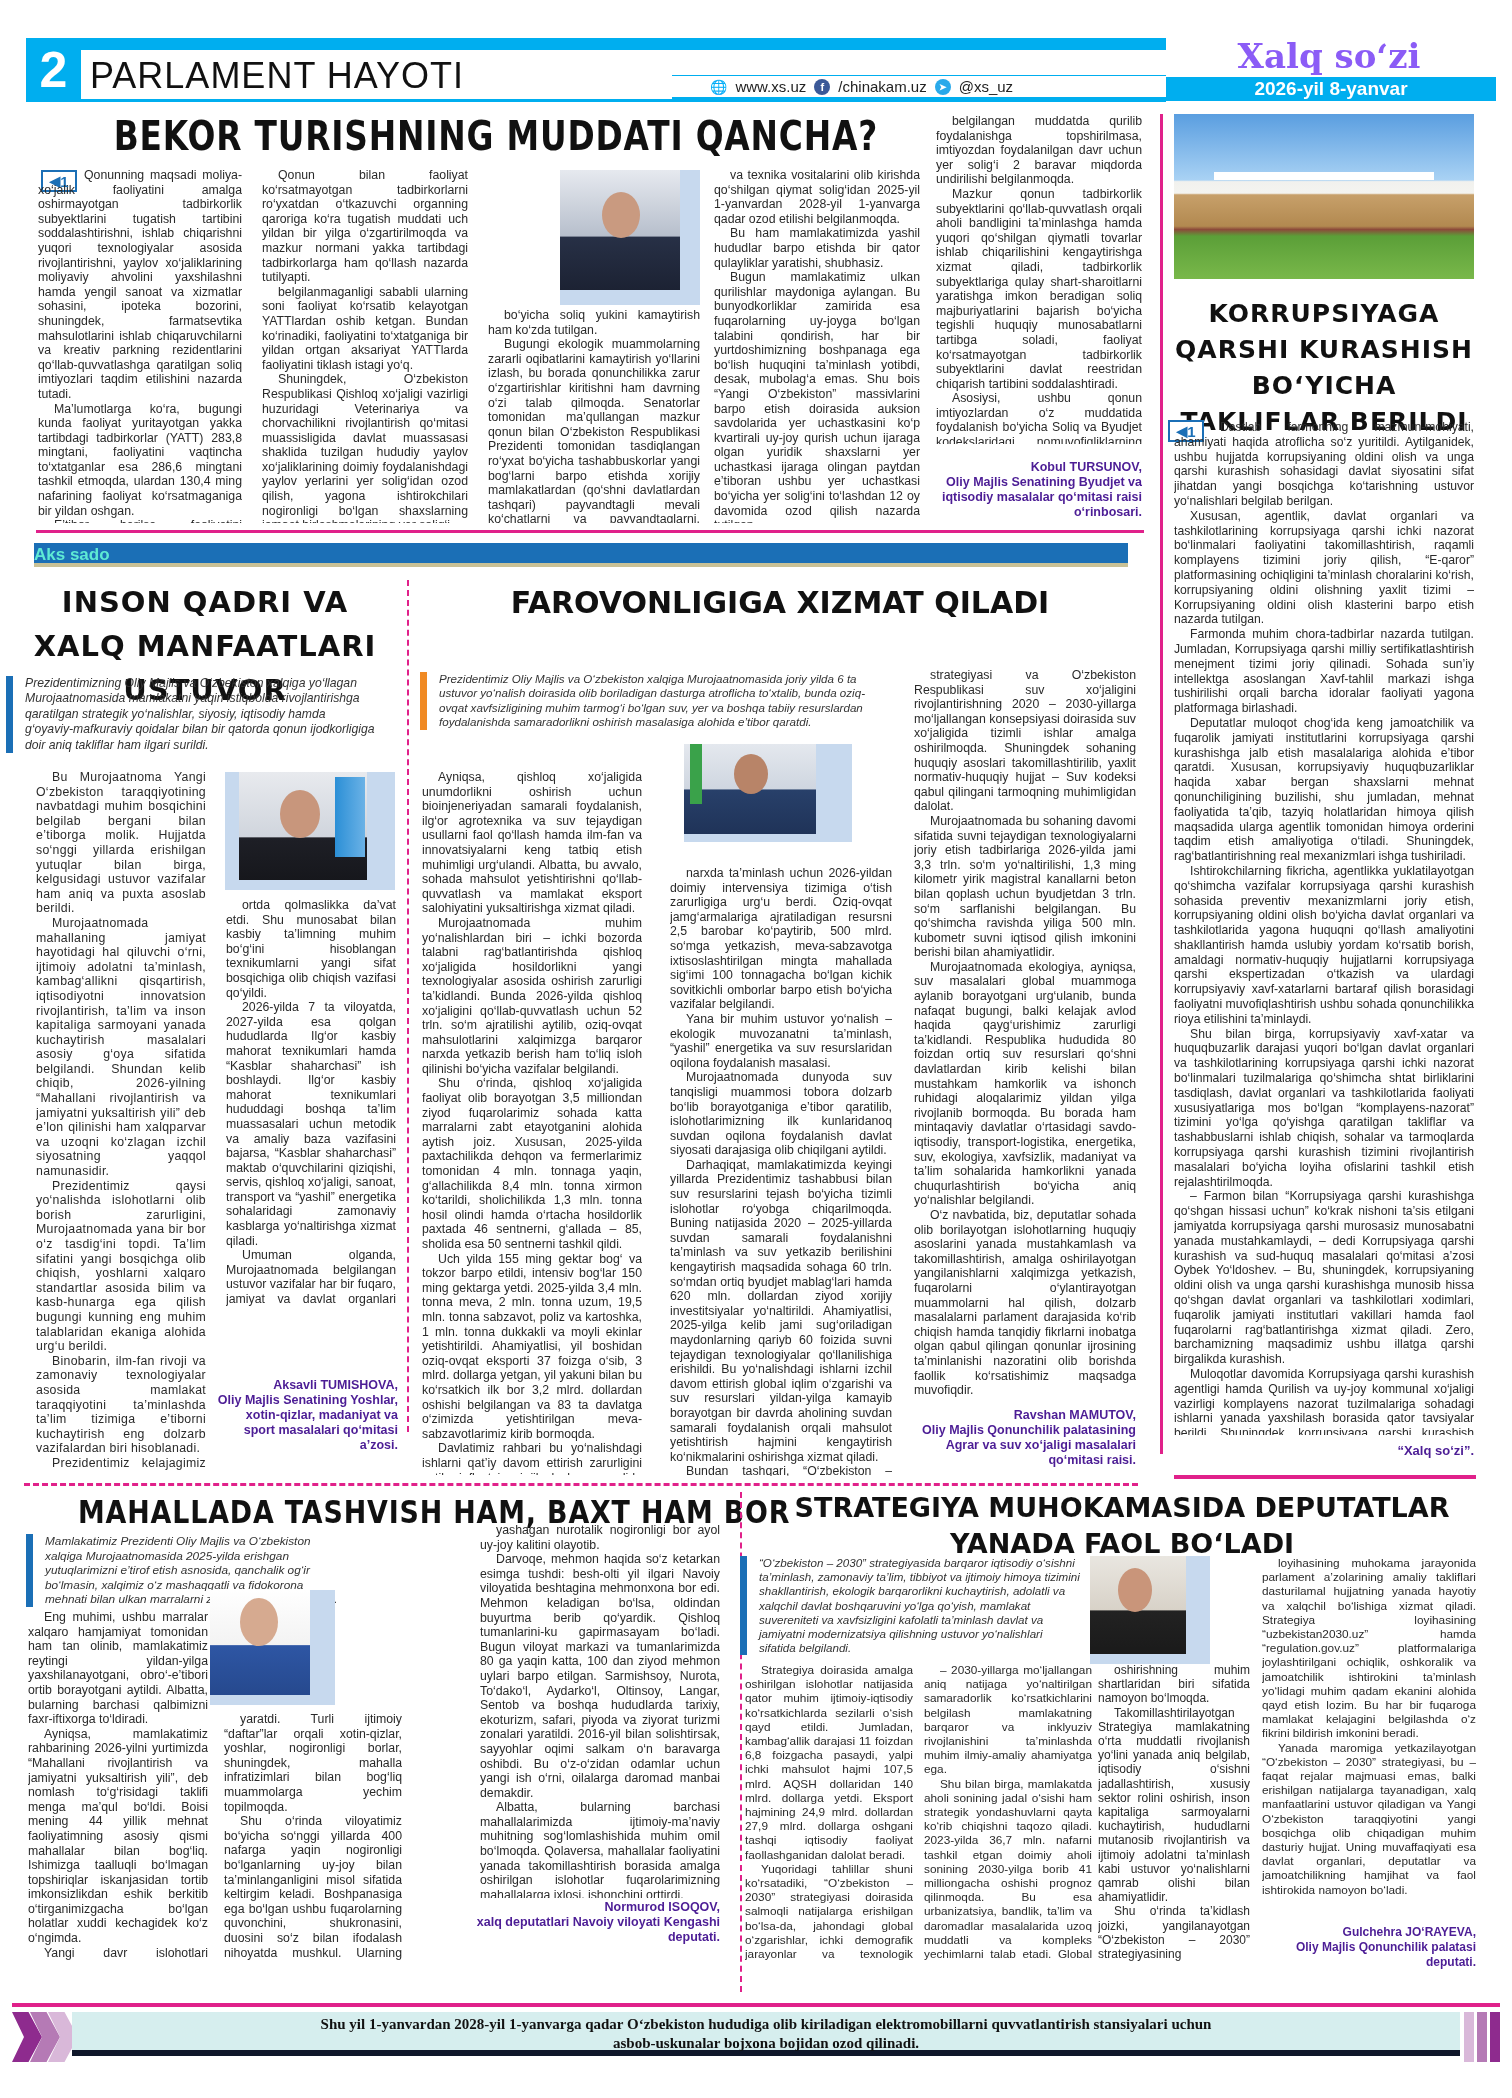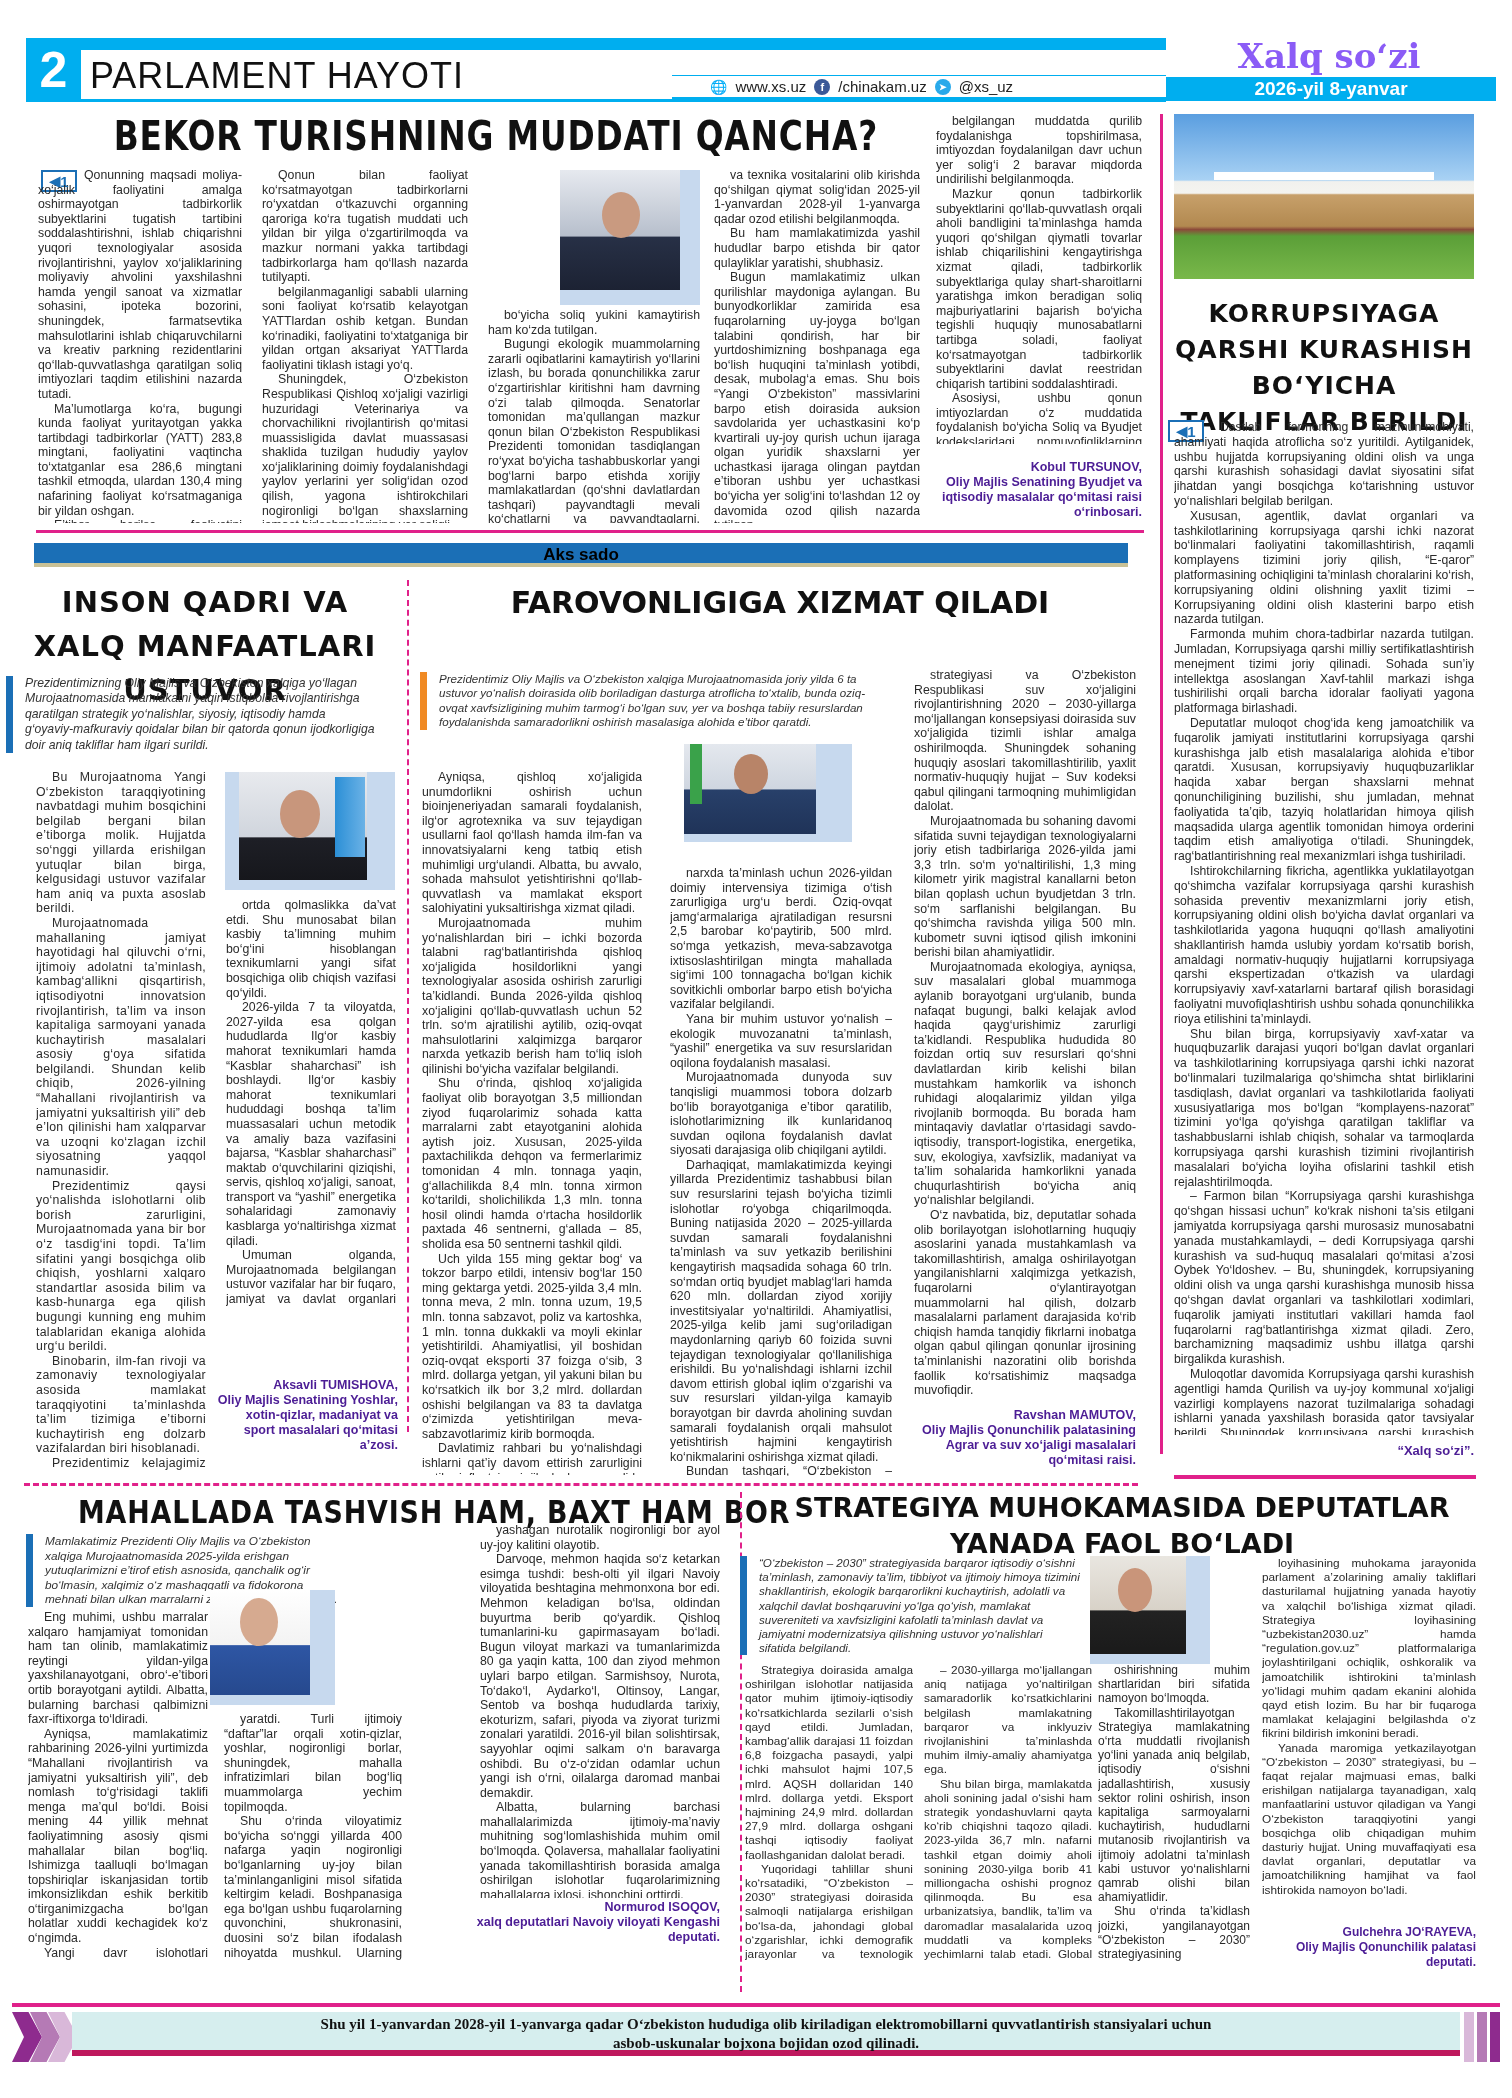--- a/index.html
+++ b/index.html
@@ -94,21 +94,21 @@
     <p>Farmonda muhim chora-tadbirlar nazarda tutilgan. Jumladan, Korrupsiyaga qarshi milliy sertifikatlashtirish menejment tizimi joriy qilinadi. Sohada sun’iy intellektga asoslangan Xavf-tahlil markazi ishga tushirilishi orqali barcha idoralar faoliyati yagona platformaga birlashadi.</p>
     <p>Deputatlar muloqot chog‘ida keng jamoatchilik va fuqarolik jamiyati institutlarini korrupsiyaga qarshi kurashishga jalb etish masalalariga alohida e’tibor qaratdi. Xususan, korrupsiyaviy huquqbuzarliklar haqida xabar bergan shaxslarni mehnat qonunchiligining buzilishi, shu jumladan, mehnat faoliyatida ta’qib, tazyiq holatlaridan himoya qilish maqsadida ularga agentlik tomonidan himoya orderini taqdim etish amaliyotiga o‘tiladi. Shuningdek, rag‘batlantirishning real mexanizmlari ishga tushiriladi.</p>
     <p>Ishtirokchilarning fikricha, agentlikka yuklatilayotgan qo‘shimcha vazifalar korrupsiyaga qarshi kurashish sohasida preventiv mexanizmlarni joriy etish, korrupsiyaning oldini olish bo‘yicha davlat organlari va tashkilotlarida yagona huquqni qo‘llash amaliyotini shakllantirish hamda uslubiy yordam ko‘rsatib borish, amaldagi normativ-huquqiy hujjatlarni korrupsiyaga qarshi ekspertizadan o‘tkazish va ulardagi korrupsiyaviy xavf-xatarlarni bartaraf qilish borasidagi faoliyatni muvofiqlashtirish ushbu sohada qonunchilikka rioya etilishini ta’minlaydi.</p>
     <p>Shu bilan birga, korrupsiyaviy xavf-xatar va huquqbuzarlik darajasi yuqori bo‘lgan davlat organlari va tashkilotlarining korrupsiyaga qarshi ichki nazorat bo‘linmalari tuzilmalariga qo‘shimcha shtat birliklarini tasdiqlash, davlat organlari va tashkilotlarida faoliyati xususiyatlariga mos bo‘lgan “komplayens-nazorat” tizimini yo‘lga qo‘yishga qaratilgan takliflar va tashabbuslarni ishlab chiqish, sohalar va tarmoqlarda korrupsiyaga qarshi kurashish tizimini rivojlantirish masalalari bo‘yicha loyiha ofislarini tashkil etish rejalashtirilmoqda.</p>
     <p>– Farmon bilan “Korrupsiyaga qarshi kurashishga qo‘shgan hissasi uchun” ko‘krak nishoni ta’sis etilgani jamiyatda korrupsiyaga qarshi murosasiz munosabatni yanada mustahkamlaydi, – dedi Korrupsiyaga qarshi kurashish va sud-huquq masalalari qo‘mitasi a’zosi Oybek Yo‘ldoshev. – Bu, shuningdek, korrupsiyaning oldini olish va unga qarshi kurashishga munosib hissa qo‘shgan davlat organlari va tashkilotlari xodimlari, fuqarolik jamiyati institutlari vakillari hamda faol fuqarolarni rag‘batlantirishga xizmat qiladi. Zero, barchamizning maqsadimiz ushbu illatga qarshi birgalikda kurashish.</p>
     <p>Muloqotlar davomida Korrupsiyaga qarshi kurashish agentligi hamda Qurilish va uy-joy kommunal xo‘jaligi vazirligi komplayens nazorat tuzilmalariga sohadagi ishlarni yanada yaxshilash borasida qator tavsiyalar berildi. Shuningdek, korrupsiyaga qarshi kurashish borasidagi ishlar samaradorligini oshirishda agentlik hamda ichki nazorat tuzilmalari faoliyatini yanada takomillashtirishga qaratilgan qonunchilik takliflari ham ishlab chiqildi.</p>
   </div>
 <div class="abs sig" style="left:1174px;top:1443px;width:300px;font-size:13px">“Xalq so‘zi”.</div>
 <div class="abs pink-h" style="left:1174px;top:1475px;width:302px;height:4px"></div>
 
-<div class="abs" style="left:34px;top:543px;width:1094px;height:24px;background:#1b6fb6;color:#000000;text-align:center;font:bold 17px/24px 'Liberation Sans',sans-serif;border-bottom:4px solid #c9c196">Aks sado</div>
+<div class="abs" style="left:34px;top:543px;width:1094px;height:24px;background:#1b6fb6;color:#5eead4;font:bold 17px/24px 'Liberation Sans',sans-serif;border-bottom:4px solid #c9c196">Aks sado</div>
 
 <div class="abs hl" style="left:20px;top:580px;width:370px;font-size:29px;line-height:44px;white-space:normal;transform:none">INSON QADRI VA XALQ MANFAATLARI USTUVOR</div>
 <div class="abs lead" style="left:6px;top:676px;width:370px">Prezidentimizning Oliy Majlis va O‘zbekiston xalqiga yo‘llagan Murojaatnomasida mamlakatni yaqin istiqbolda rivojlantirishga qaratilgan strategik yo‘nalishlar, siyosiy, iqtisodiy hamda g‘oyaviy-mafkuraviy qoidalar bilan bir qatorda qonun ijodkorligiga doir aniq takliflar ham ilgari surildi.</div>
 <div class="abs txt" style="left:36px;top:770px;width:170px;height:700px;letter-spacing:0.3px">
     <p>Bu Murojaatnoma Yangi O‘zbekiston taraqqiyotining navbatdagi muhim bosqichini belgilab bergani bilan e’tiborga molik. Hujjatda so‘nggi yillarda erishilgan yutuqlar bilan birga, kelgusidagi ustuvor vazifalar ham aniq va puxta asoslab berildi.</p>
     <p>Murojaatnomada mahallaning jamiyat hayotidagi hal qiluvchi o‘rni, ijtimoiy adolatni ta’minlash, kambag‘allikni qisqartirish, iqtisodiyotni innovatsion rivojlantirish, ta’lim va inson kapitaliga sarmoyani yanada kuchaytirish masalalari asosiy g‘oya sifatida belgilandi. Shundan kelib chiqib, 2026-yilning “Mahallani rivojlantirish va jamiyatni yuksaltirish yili” deb e’lon qilinishi ham xalqparvar va uzoqni ko‘zlagan izchil siyosatning yaqqol namunasidir.</p>
     <p>Prezidentimiz qaysi yo‘nalishda islohotlarni olib borish zarurligini, Murojaatnomada yana bir bor o‘z tasdig‘ini topdi. Ta’lim sifatini yangi bosqichga olib chiqish, yoshlarni xalqaro standartlar asosida bilim va kasb-hunarga ega qilish bugungi kunning eng muhim talablaridan ekaniga alohida urg‘u berildi.</p>
     <p>Binobarin, ilm-fan rivoji va zamonaviy texnologiyalar asosida mamlakat taraqqiyotini ta’minlashda ta’lim tizimiga e’tiborni kuchaytirish eng dolzarb vazifalardan biri hisoblanadi.</p>
     <p>Prezidentimiz kelajagimiz egalari sanalgan yoshlarimizni faqatgina bilimli bo‘lib qolmay, kasb-hunar bobida ham</p>
   </div>
@@ -219,20 +219,20 @@
 <div class="abs sig" style="left:1262px;top:1925px;width:214px;font-size:12px">
   <div>Gulchehra JO‘RAYEVA,</div>
   <div>Oliy Majlis Qonunchilik palatasi deputati.</div>
 </div>
 
 <div class="abs pink-h" style="left:12px;top:2003px;width:1488px;height:4px"></div>
 <div class="abs" style="left:12px;top:2012px;width:1488px;height:50px">
   <div class="abs" style="left:0;top:0;width:30px;height:50px;background:#8e2b8e;clip-path:polygon(0 0,55% 0,100% 50%,55% 100%,0 100%,40% 50%)"></div>
   <div class="abs" style="left:18px;top:0;width:30px;height:50px;background:#b57ab5;clip-path:polygon(0 0,55% 0,100% 50%,55% 100%,0 100%,40% 50%)"></div>
   <div class="abs" style="left:36px;top:0;width:30px;height:50px;background:#d9b8d9;clip-path:polygon(0 0,55% 0,100% 50%,55% 100%,0 100%,40% 50%)"></div>
-  <div class="abs" style="left:60px;top:0;width:1388px;height:44px;background:#d6eeee;border-bottom:6px solid #be185d;text-align:center;font:bold 15px/19px 'Liberation Serif',serif;color:#111;padding-top:3px">
+  <div class="abs" style="left:60px;top:0;width:1388px;height:44px;background:#d6eeee;border-bottom:6px solid #0f172a;text-align:center;font:bold 15px/19px 'Liberation Serif',serif;color:#111;padding-top:3px">
     <div>Shu yil 1-yanvardan 2028-yil 1-yanvarga qadar O‘zbekiston hududiga olib kiriladigan elektromobillarni quvvatlantirish stansiyalari uchun</div>
     <div>asbob-uskunalar bojxona bojidan ozod qilinadi.</div>
   </div>
   <div class="abs" style="left:1452px;top:0;width:10px;height:50px;background:#d9b8d9"></div>
   <div class="abs" style="left:1465px;top:0;width:10px;height:50px;background:#b57ab5"></div>
   <div class="abs" style="left:1478px;top:0;width:10px;height:50px;background:#8e2b8e"></div>
 </div>
 
 </body></html>

